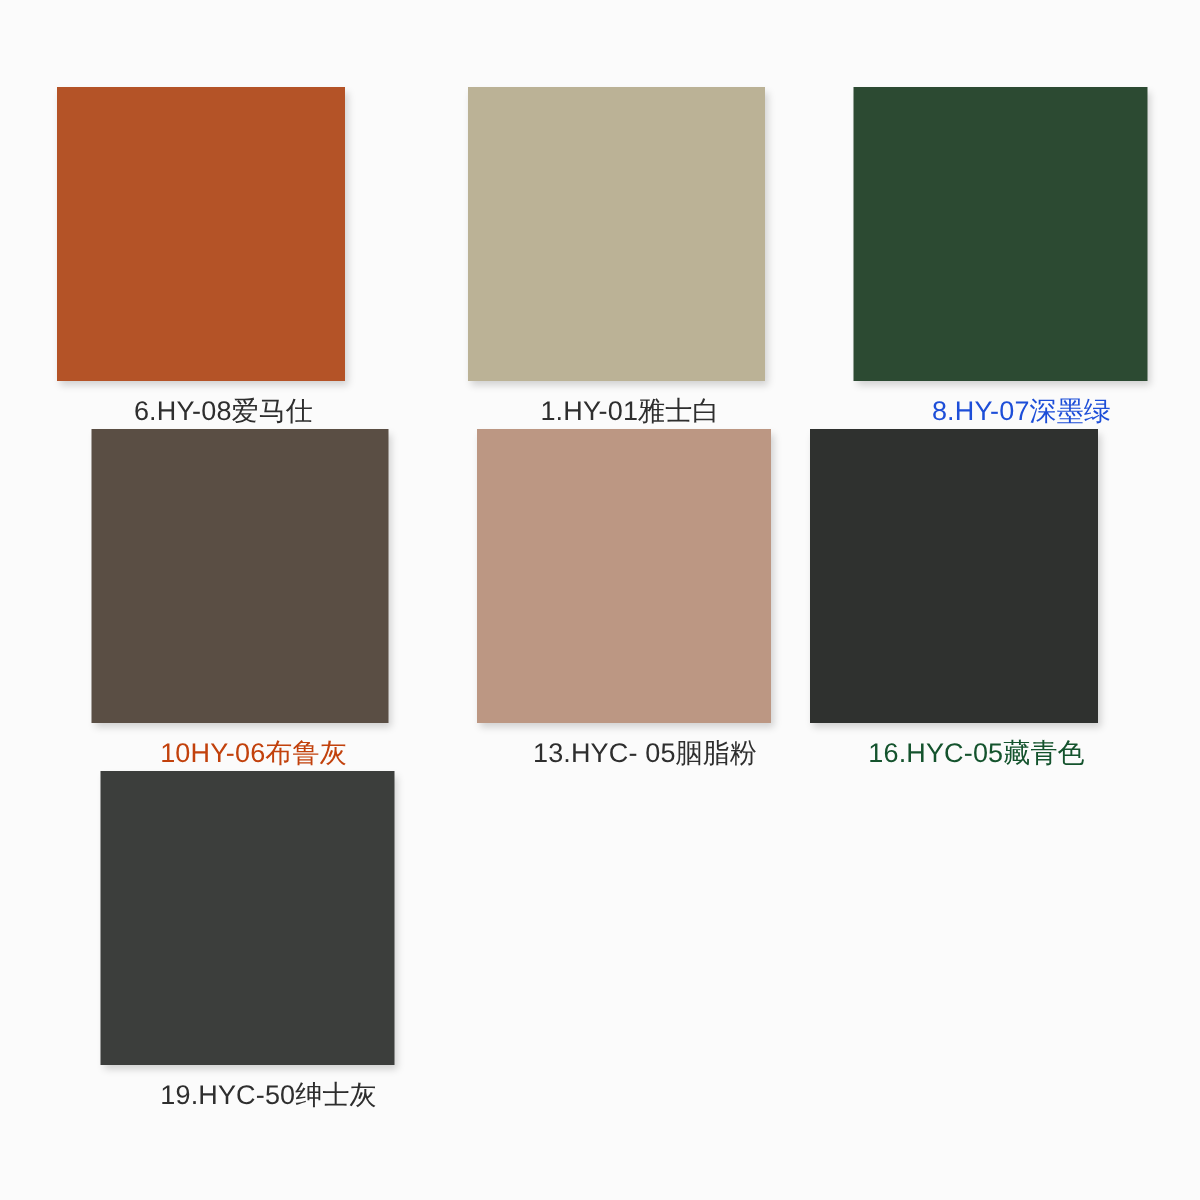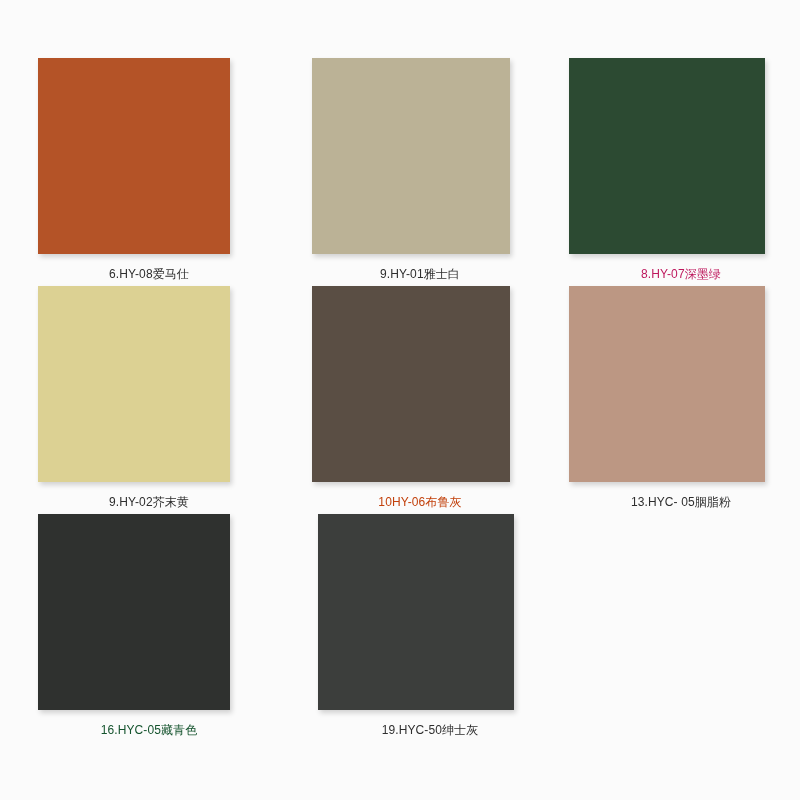--- a/index.html
+++ b/index.html
@@ -51,21 +51,21 @@
 
   
   .swatch-cell.col-1 .swatch-chip { width: 192px; margin-left: 0px; }
   .swatch-cell.col-2 .swatch-chip { width: 198px; margin-left: 23px; }
   .swatch-cell.col-3 .swatch-chip { width: 196px; margin-left: 29px; }
 
   .swatch-label {
     margin-top: 12px;
     width: 222px;
     text-align: center;
-    font-size: 12px;
+    font-size: 18px;
     line-height: 16px;
     color: #2e2e2e;
     letter-spacing: 0.1px;
     white-space: nowrap;
   }
   .swatch-cell.col-1 .swatch-label { padding-right: 30px; }
   .swatch-cell.col-2 .swatch-label { padding-left: 20px; }
   .swatch-cell.col-3 .swatch-label { padding-left: 30px; }
 </style>
 </head>
@@ -74,32 +74,28 @@
 <div id="swatch-board" style="background: rgb(251, 251, 251);">
   <div id="swatch-grid">
 
     <div class="swatch-cell col-1">
       <div class="swatch-chip" style="background-color: rgb(180, 83, 39);"></div>
       <div class="swatch-label" style="color: rgb(46, 46, 46);">6.HY-08爱马仕</div>
     </div>
 
     <div class="swatch-cell col-2">
       <div class="swatch-chip" style="background-color: rgb(187, 178, 150);"></div>
-      <div class="swatch-label" style="color: rgb(46, 46, 46);">9.HY-01雅士白</div>
+      <div class="swatch-label" style="color: rgb(46, 46, 46);">1.HY-01雅士白</div>
     </div>
 
     <div class="swatch-cell col-3">
       <div class="swatch-chip" style="background-color: rgb(44, 74, 50);"></div>
-      <div class="swatch-label" style="color: #be185d;">8.HY-07深墨绿</div>
+      <div class="swatch-label" style="color: #1d4ed8;">8.HY-07深墨绿</div>
     </div>
 
-    <div class="swatch-cell col-1">
-      <div class="swatch-chip" style="background-color: rgb(220, 209, 147);"></div>
-      <div class="swatch-label" style="color: rgb(46, 46, 46);">9.HY-02芥末黄</div>
-    </div>
 
     <div class="swatch-cell col-2">
       <div class="swatch-chip" style="background-color: rgb(90, 78, 68);"></div>
       <div class="swatch-label" style="color: #c2410c;">10HY-06布鲁灰</div>
     </div>
 
     <div class="swatch-cell col-3">
       <div class="swatch-chip" style="background-color: rgb(188, 151, 131);"></div>
       <div class="swatch-label" style="color: rgb(46, 46, 46);">13.HYC- 05胭脂粉</div>
     </div>

